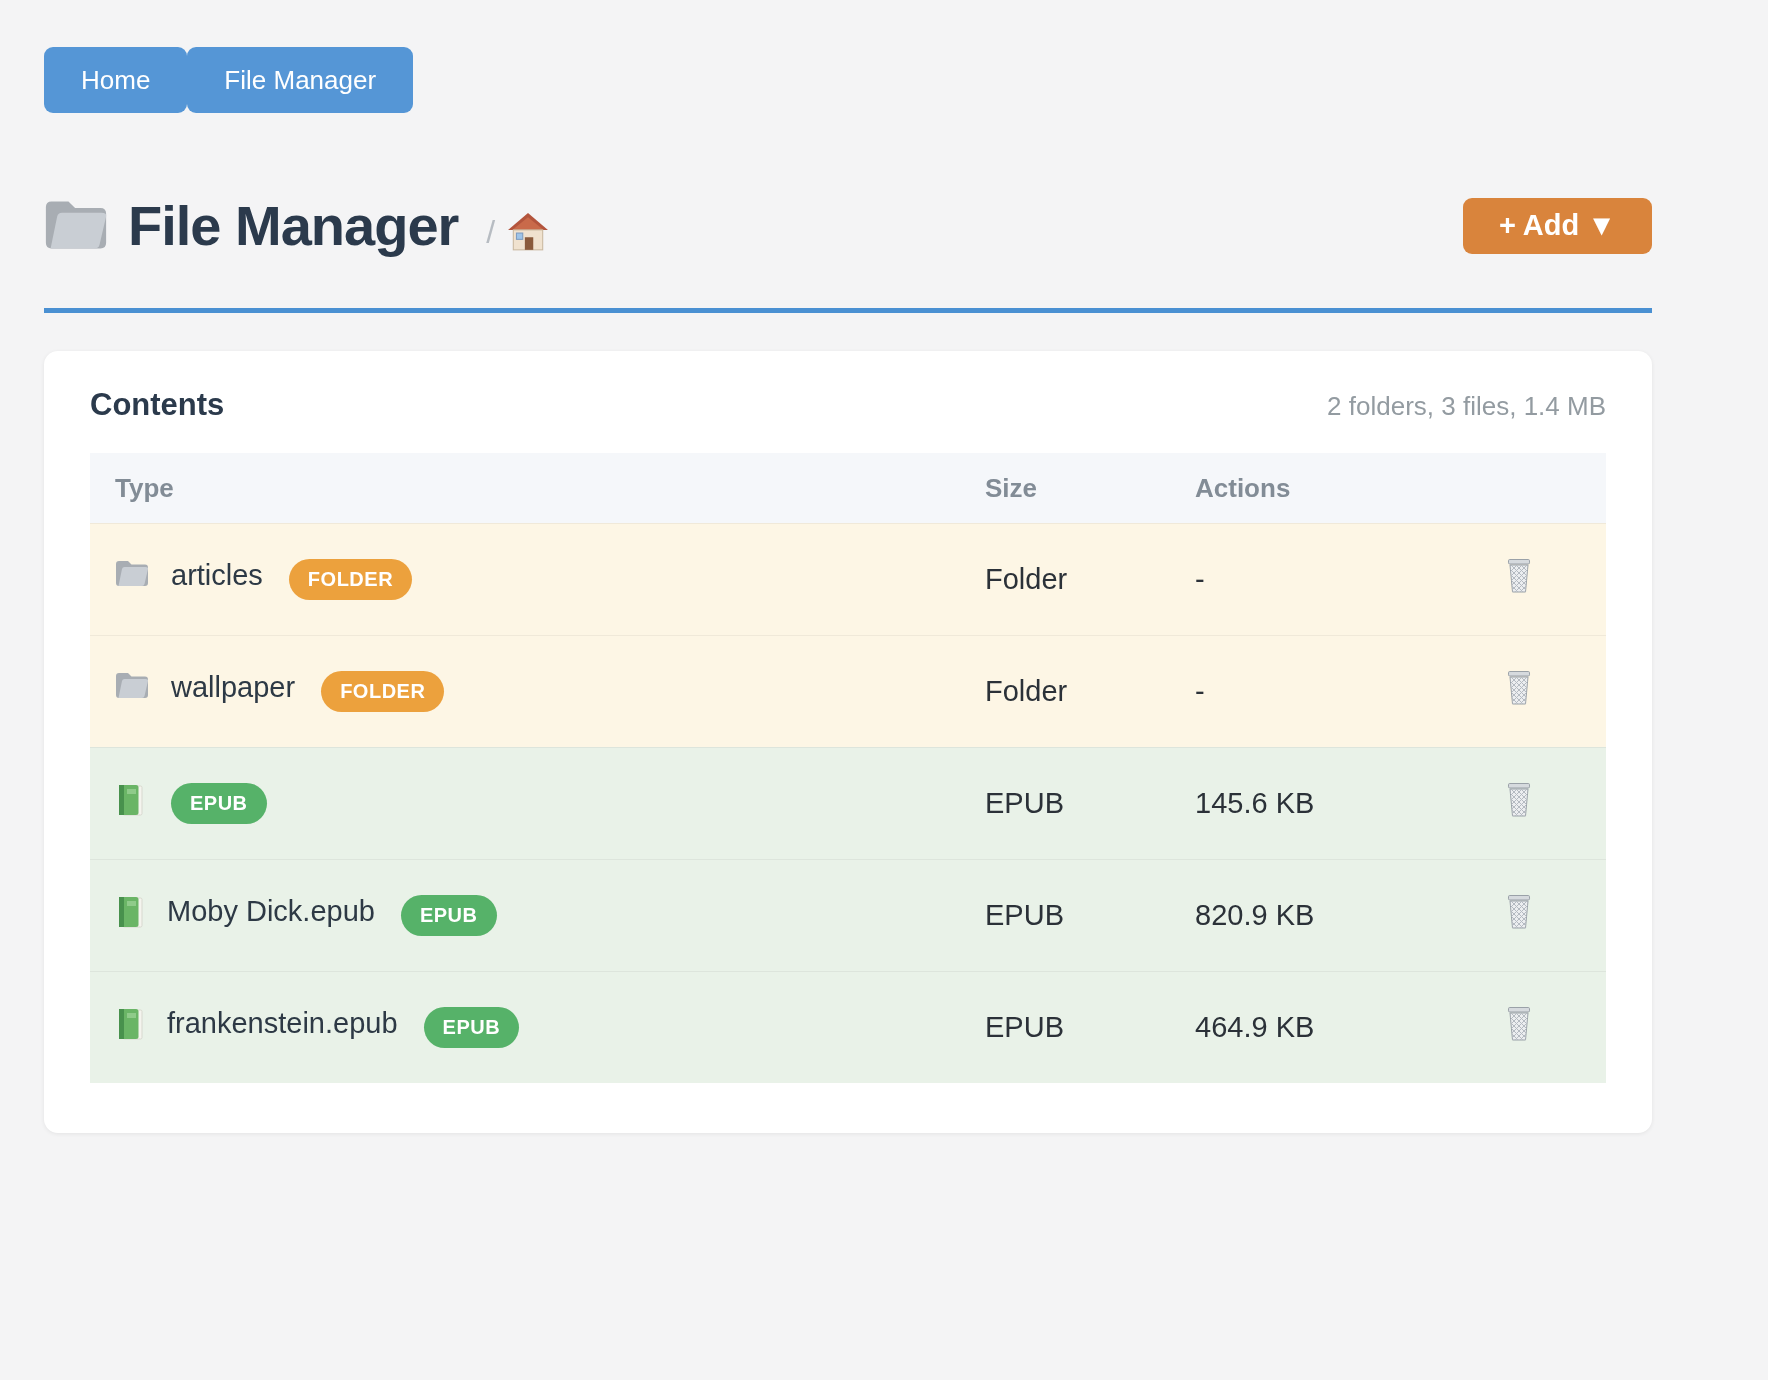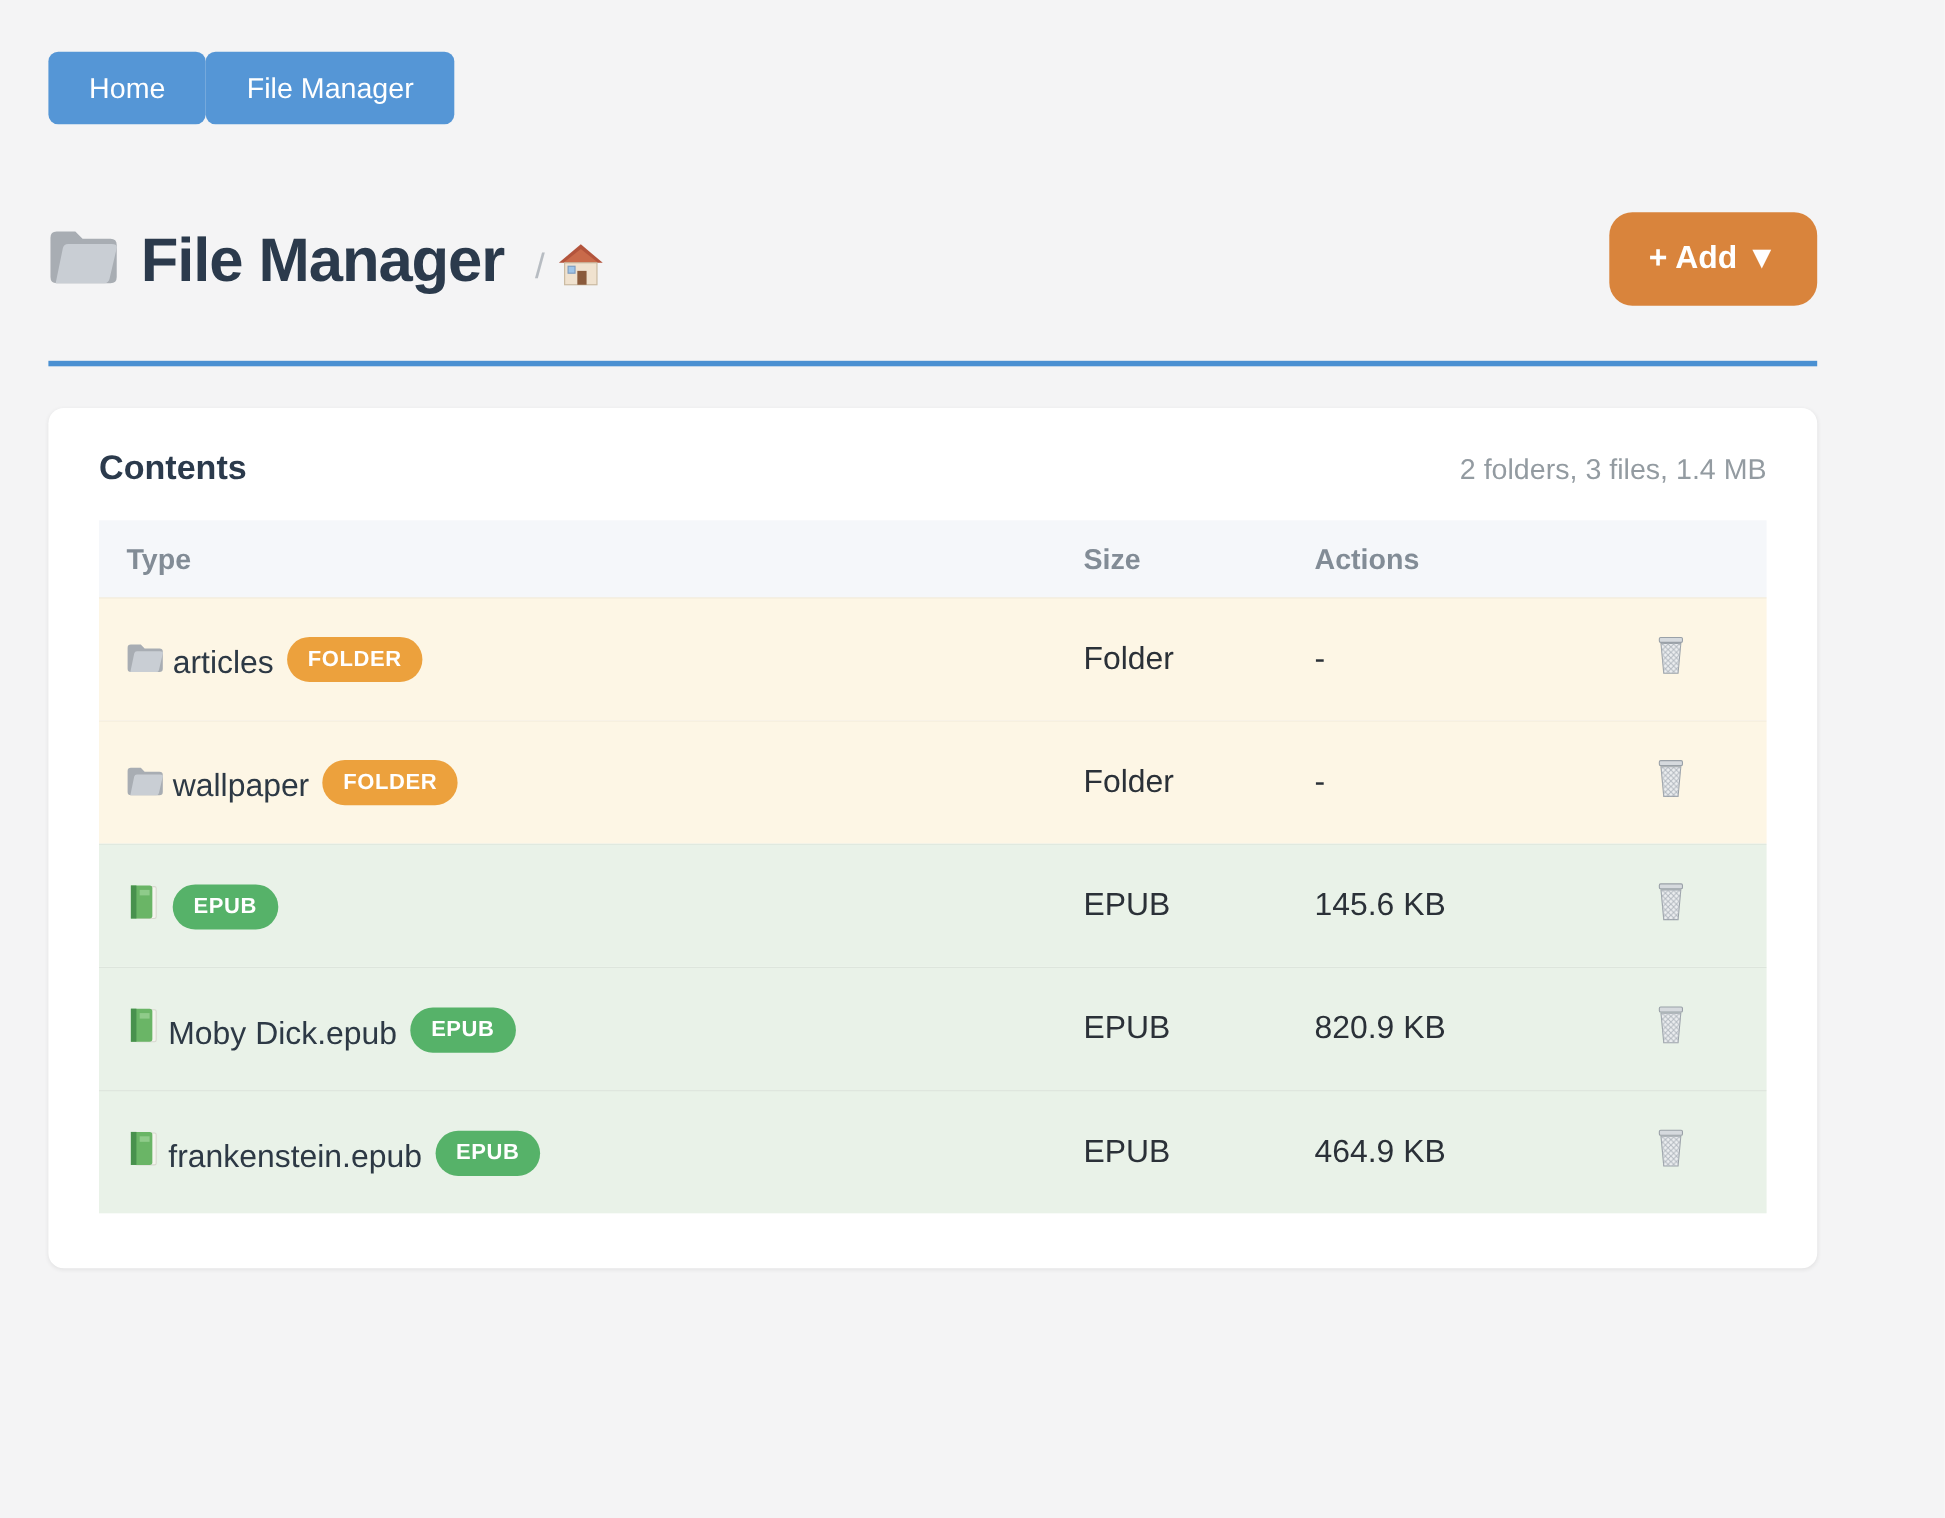--- a/index.html
+++ b/index.html
@@ -25,22 +25,22 @@
     font-size:26px;height:66px;padding:0 37px;font-family:inherit;cursor:pointer;
   }
 
   
   .header-row{display:flex;align-items:center;margin-top:80px}
   .title-left{display:flex;align-items:center;flex:1}
   .page-title{font-size:56px;font-weight:bold;color:#2b3a4c;margin:0 0 0 20px;letter-spacing:-1px}
   .crumb-sep{color:#b7bcc2;font-size:32px;margin:14px 0 0 28px}
   .crumb-house{margin:16px 0 0 12px}
   .btn-add{
-    background:var(--accent-orange);color:#fff;border:none;border-radius:21px;
-    font-size:29px;font-weight:bold;height:85px;padding:0 36px;font-family:inherit;cursor:pointer;
+    background:var(--accent-orange);color:#fff;border:none;border-radius:9px;
+    font-size:29px;font-weight:bold;height:56px;padding:0 36px;font-family:inherit;cursor:pointer;
   }
   .rule{border:none;height:5px;background:#4a90d2;margin:50px 0 0 0}
 
   
   .card{
     background:#fff;border-radius:14px;box-shadow:0 1px 4px rgba(0,0,0,.07);
     margin-top:38px;padding:36px 46px 50px;
   }
   .card-head{display:flex;justify-content:space-between;align-items:baseline}
   .card-title{margin:0;font-size:31px;font-weight:bold;color:#2b3a4c}
@@ -48,21 +48,21 @@
 
   .table{margin-top:30px}
   .thead,.row{
     display:grid;grid-template-columns:870px 210px 287px 1fr;
     align-items:center;padding-left:25px;
   }
   .thead{background:#f5f7fa;height:70px;color:#828c96;font-weight:bold;font-size:26px}
   .row{height:112px;font-size:29px;color:#2b3138;border-top:1px solid rgba(0,0,0,.05)}
   .row-folder{background:var(--row-folder)}
   .row-epub{background:var(--row-epub)}
-  .name-cell{display:flex;align-items:flex-end;gap:8px}
+  .name-cell{display:flex;align-items:flex-start;gap:22px}
   .name-text{color:#2d3945;cursor:pointer}
   .badge{
     border-radius:999px;padding:9px 19px;font-size:20px;font-weight:bold;
     color:#fff;letter-spacing:.5px;margin-left:4px;
   }
   .badge-folder{background:var(--badge-folder)}
   .badge-epub{background:var(--badge-epub)}
   .trash-btn{background:none;border:none;padding:0;margin-left:22px;cursor:pointer;line-height:0}
 
   

